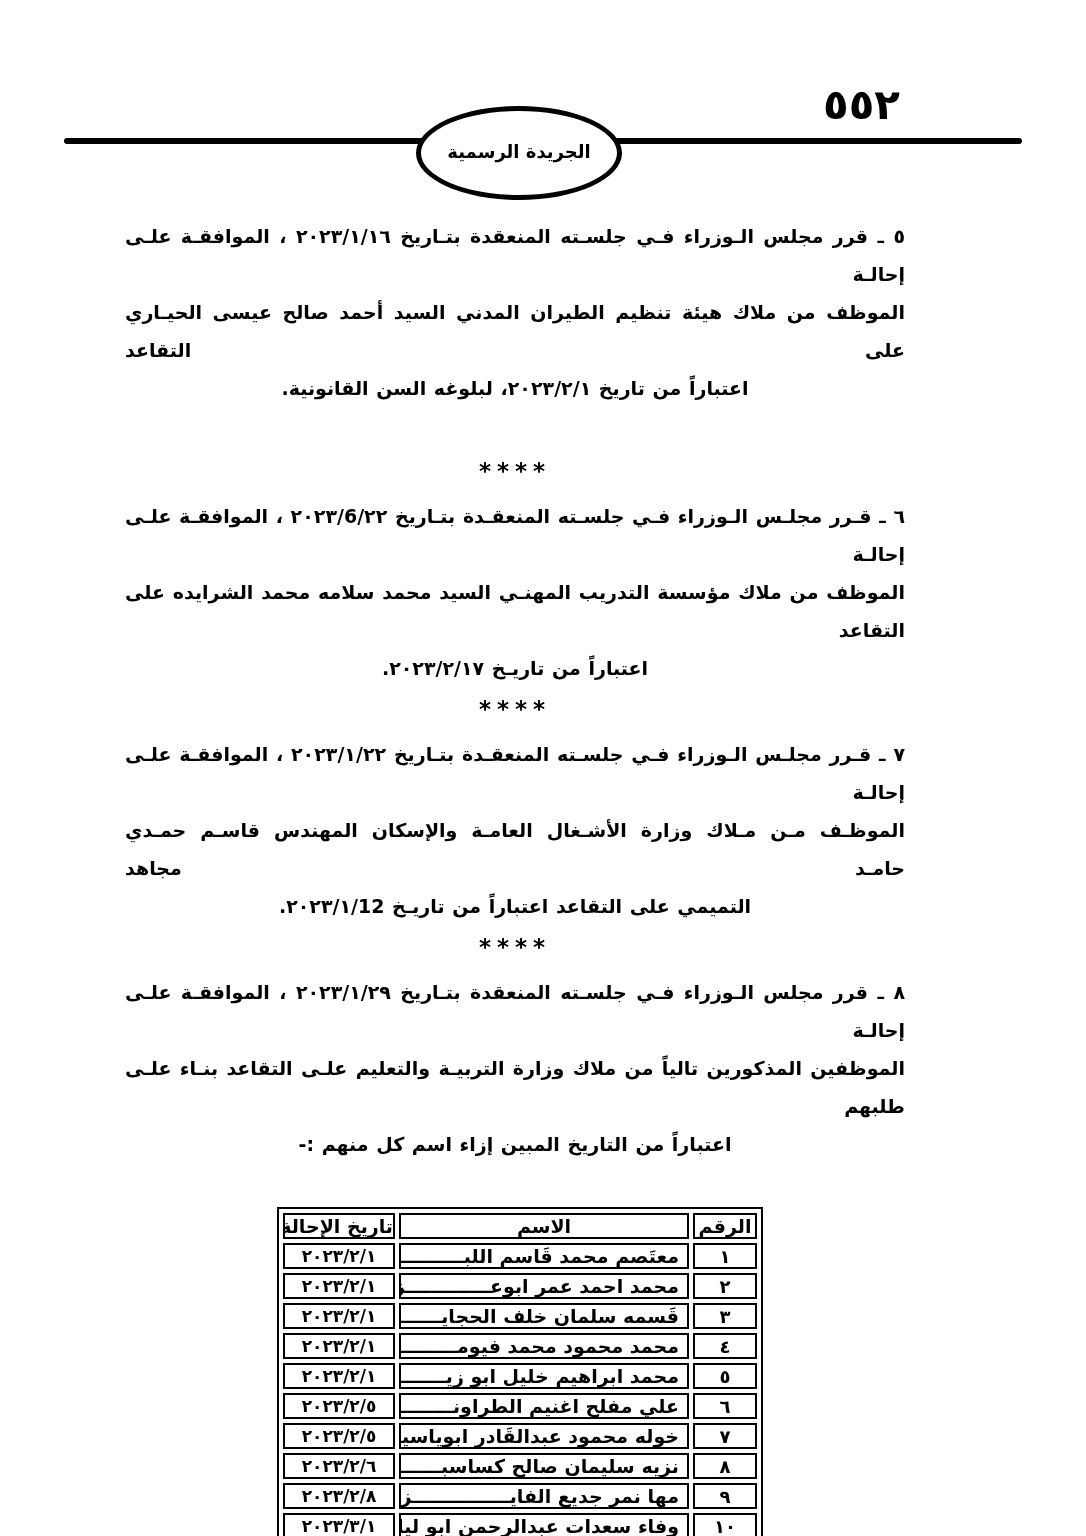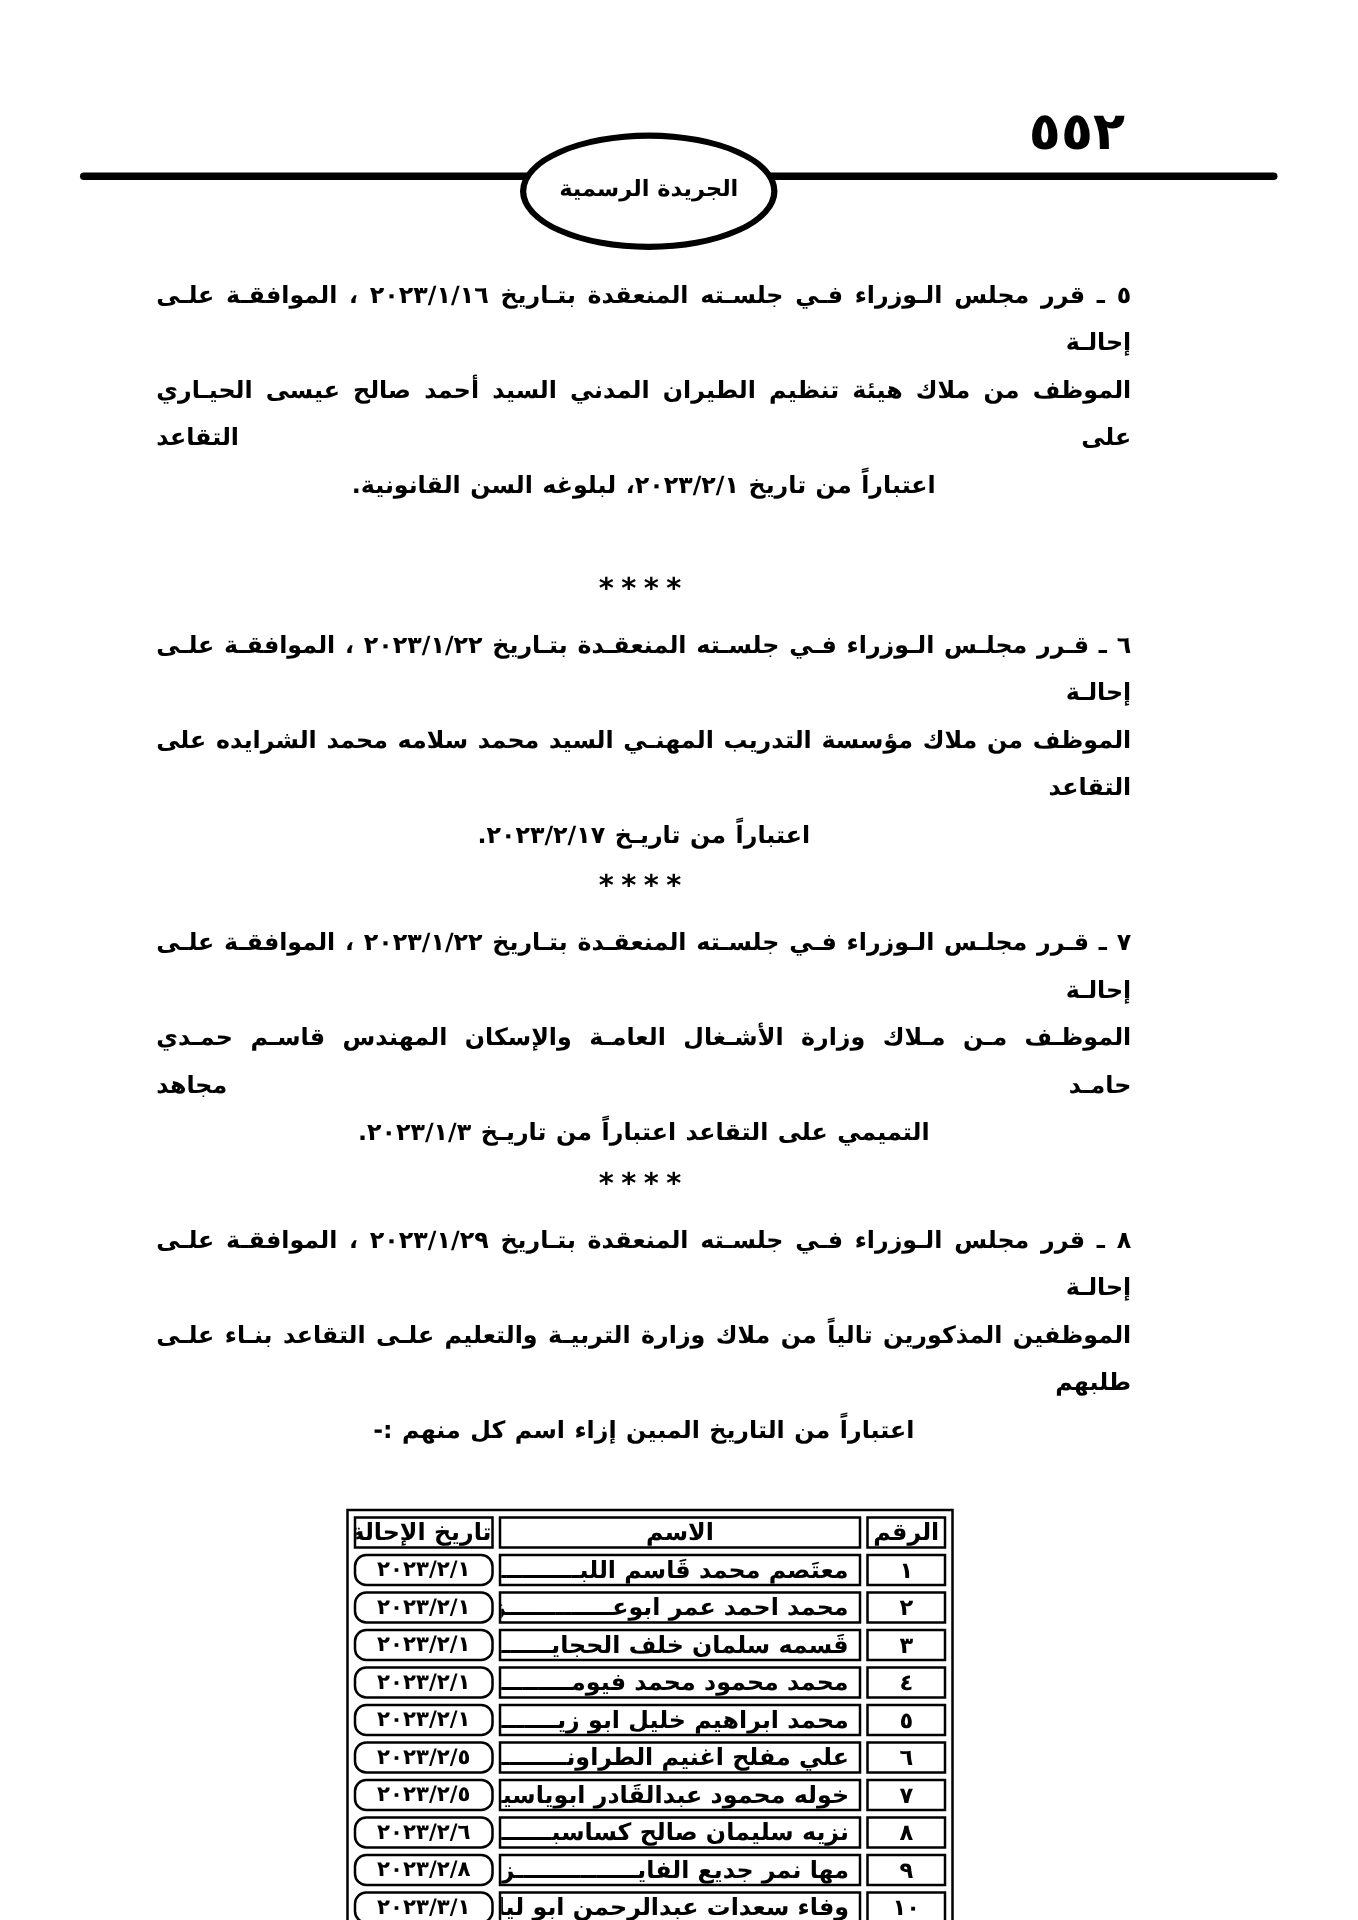--- a/index.html
+++ b/index.html
@@ -53,21 +53,21 @@
   table.ret th, table.ret td {
     border:2px solid #000; height:26px;
     overflow:hidden; white-space:nowrap; vertical-align:middle;
   }
   table.ret th { font-size:19px; text-align:center; }
   col.w-num  { width:64px; }
   col.w-name { width:290px; }
   col.w-date { width:112px; }
   td.c-num  { font-size:18px; text-align:center; }
   td.c-name { font-size:19px; text-align:right; padding:0 8px; }
-  td.c-date { font-size:17px; text-align:center; letter-spacing:2px;border-radius:10px; }
+  td.c-date { font-size:17px; text-align:center; letter-spacing:2px; }
 </style>
 </head>
 <body>
 
 <header>
   <div class="page-number">٥٥٢</div>
   <div class="header-rule"></div>
   <div class="gazette-seal">
     <span>الجريدة الرسمية</span>
   </div>
@@ -77,31 +77,31 @@
 
   <section>
     <div class="pline">٥ ـ قرر مجلس الـوزراء فـي جلسـته المنعقدة بتـاريخ ٢٠٢٣/١/١٦ ، الموافقـة علـى إحالـة</div>
     <div class="pline">الموظف من ملاك هيئة تنظيم الطيران المدني السيد أحمد صالح عيسى الحيـاري على التقاعد</div>
     <div class="pline center">اعتباراً من تاريخ ٢٠٢٣/٢/١، لبلوغه السن القانونية.</div>
   </section>
 
   <div class="stars first">****</div>
 
   <section>
-    <div class="pline">٦ ـ قـرر مجلـس الـوزراء فـي جلسـته المنعقـدة بتـاريخ ٢٠٢٣/١/٢٢ ، الموافقـة علـى إحالـة</div>
+    <div class="pline">٦ ـ قـرر مجلـس الـوزراء فـي جلسـته المنعقـدة بتـاريخ ٢٠٢٣/6/٢٢ ، الموافقـة علـى إحالـة</div>
     <div class="pline">الموظف من ملاك مؤسسة التدريب المهنـي السيد محمد سلامه محمد الشرايده على التقاعد</div>
     <div class="pline center">اعتباراً من تاريـخ ٢٠٢٣/٢/١٧.</div>
   </section>
 
   <div class="stars mid">****</div>
 
   <section>
     <div class="pline">٧ ـ قـرر مجلـس الـوزراء فـي جلسـته المنعقـدة بتـاريخ ٢٠٢٣/١/٢٢ ، الموافقـة علـى إحالـة</div>
     <div class="pline">الموظـف مـن مـلاك وزارة الأشـغال العامـة والإسكان المهندس قاسـم حمـدي حامـد مجاهد</div>
-    <div class="pline center">التميمي على التقاعد اعتباراً من تاريـخ ٢٠٢٣/١/٣.</div>
+    <div class="pline center">التميمي على التقاعد اعتباراً من تاريـخ ٢٠٢٣/١/12.</div>
   </section>
 
   <div class="stars mid">****</div>
 
   <section>
     <div class="pline">٨ ـ قرر مجلس الـوزراء فـي جلسـته المنعقدة بتـاريخ ٢٠٢٣/١/٢٩ ، الموافقـة علـى إحالـة</div>
     <div class="pline">الموظفين المذكورين تالياً من ملاك وزارة التربيـة والتعليم علـى التقاعد بنـاء علـى طلبهم</div>
     <div class="pline center">اعتباراً من التاريخ المبين إزاء اسم كل منهم :-</div>
   </section>
 

